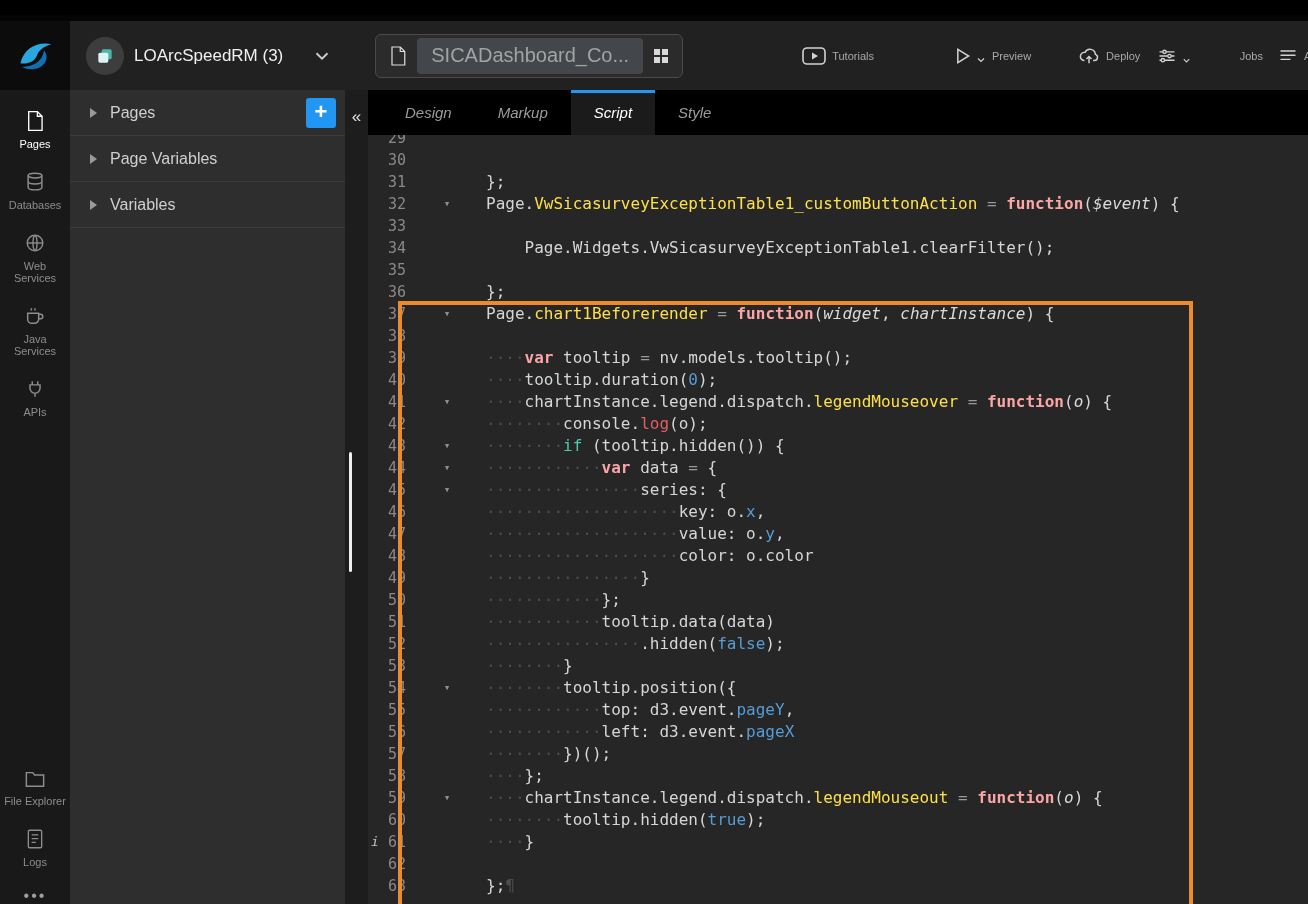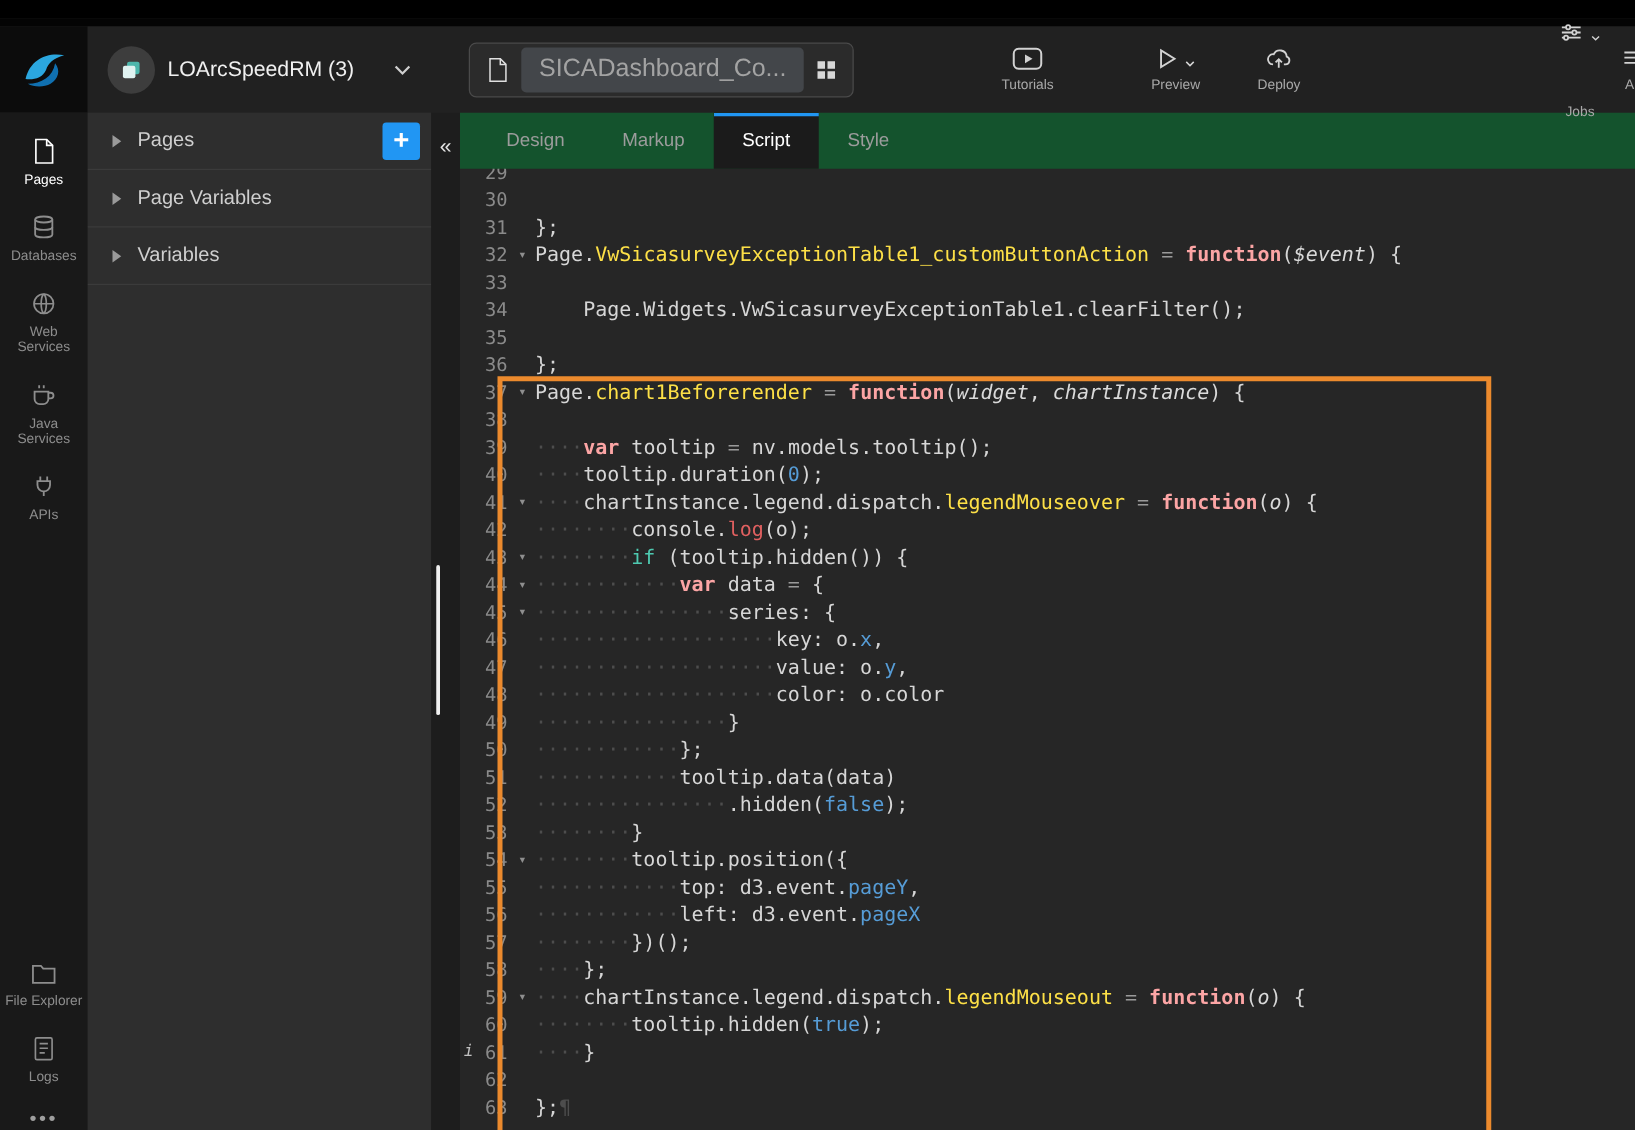--- a/index.html
+++ b/index.html
@@ -14,21 +14,21 @@
   .project { display:flex; align-items:center; margin-left:16px; gap:10px; }
   .avatar { width:38px; height:38px; border-radius:50%; background:#3d3d3d; display:flex; align-items:center; justify-content:center; }
   .project-name { color:#f0f0f0; font-size:17px; }
   .chevron-big { color:#cfcfcf; margin-left:18px; display:flex; }
   .file-tab { display:flex; align-items:center; margin-left:42px; height:44px; border:1px solid #4a4a4a;
               border-radius:6px; background:#2b2b2b; padding:3px; }
   .file-tab .doc-ic { width:38px; display:flex; justify-content:center; color:#e0e0e0; }
   .file-title { background:#43464a; border-radius:4px; height:36px; display:flex; align-items:center;
                 padding:0 14px; color:#a3a3a3; font-size:20px; white-space:nowrap; }
   .file-tab .grid-ic { margin:0 10px; display:flex; color:#d8d8d8; }
-  .tb-action { display:flex; flex-direction:column; align-items:center; gap:5px; color:#d2d2d2; cursor:pointer; }
+  .tb-action { display:flex; flex-direction:row; align-items:center; gap:5px; color:#d2d2d2; cursor:pointer; }
   .tb-action .lbl { font-size:11px; color:#a9a9a9; white-space:nowrap; }
   .iconrow { display:flex; align-items:flex-end; gap:3px; }
   .spacer { flex:1; }
   .m-tut { margin-left:118px; } .m-prev { margin-left:78px; } .m-dep { margin-left:46px; }
   .m-jobs { margin-right:14px;gap:48px; } .m-art { margin-right:-10px; }
 
   
   .rail { position:absolute; top:75px; left:0; width:70px; bottom:0; background:#191919;
           display:flex; flex-direction:column; align-items:center; padding-top:10px; z-index:10; }
   .rail-item { width:70px; display:flex; flex-direction:column; align-items:center; gap:6px;
@@ -49,27 +49,27 @@
 
   
   .strip { position:absolute; top:75px; left:345px; width:23px; bottom:0; background:#1d1d1d; z-index:9; }
   .collapse-btn { width:23px; height:30px; margin-top:12px; color:#e2e2e2; font-size:17px;
                   text-align:center; line-height:30px; cursor:pointer; }
   .scroll-thumb { position:absolute; left:4px; top:362px; width:3px; height:120px; background:#efefef; border-radius:2px; }
 
   
   .editor { position:absolute; top:75px; left:368px; right:0; bottom:0; background:#262626; }
   .tabs { position:absolute; top:0; left:0; right:0; height:45px; display:flex; padding-left:14px;
-          background:#14532d; z-index:3; }
+          background:#000000; z-index:3;font-style:italic; }
   .tab { padding:0 23px; display:flex; align-items:center; font-size:15px; color:#9c9c9c; cursor:pointer; }
   .tab.active { background:#1b1b1b; color:#ffffff; box-shadow: inset 0 3px 0 var(--accent,#2196f3); }
 
   .code-area { position:absolute; top:37px; left:0; right:0; bottom:0; overflow:hidden; z-index:1;
                font-family:"DejaVu Sans Mono", monospace; font-size:16px; line-height:22px; }
-  .code-line { display:flex; height:22px; white-space:pre; }
+  .code-line { display:flex; height:22px; white-space:pre;gap:29px; }
   .gutter { width:40px; flex:none; display:flex; justify-content:flex-end; align-items:center;
             color:#8a8a8a; font-size:15px; padding-right:2px; }
   .ginfo { margin-right:auto; padding-left:3px; color:#c2c2c2; font-size:13px; font-style:italic; }
   .fold { width:20px; flex:none; text-align:center; color:#8f8f8f; font-size:11px; line-height:22px; }
   .codetext { flex:1; }
 
   .tk-pl   { color:#d6d6d6; }
   .tk-kw   { color:#fca5a5; font-weight:bold; }
   .tk-kw2  { color:#4ec9b0; }
   .tk-fn   { color:#fde047; }

